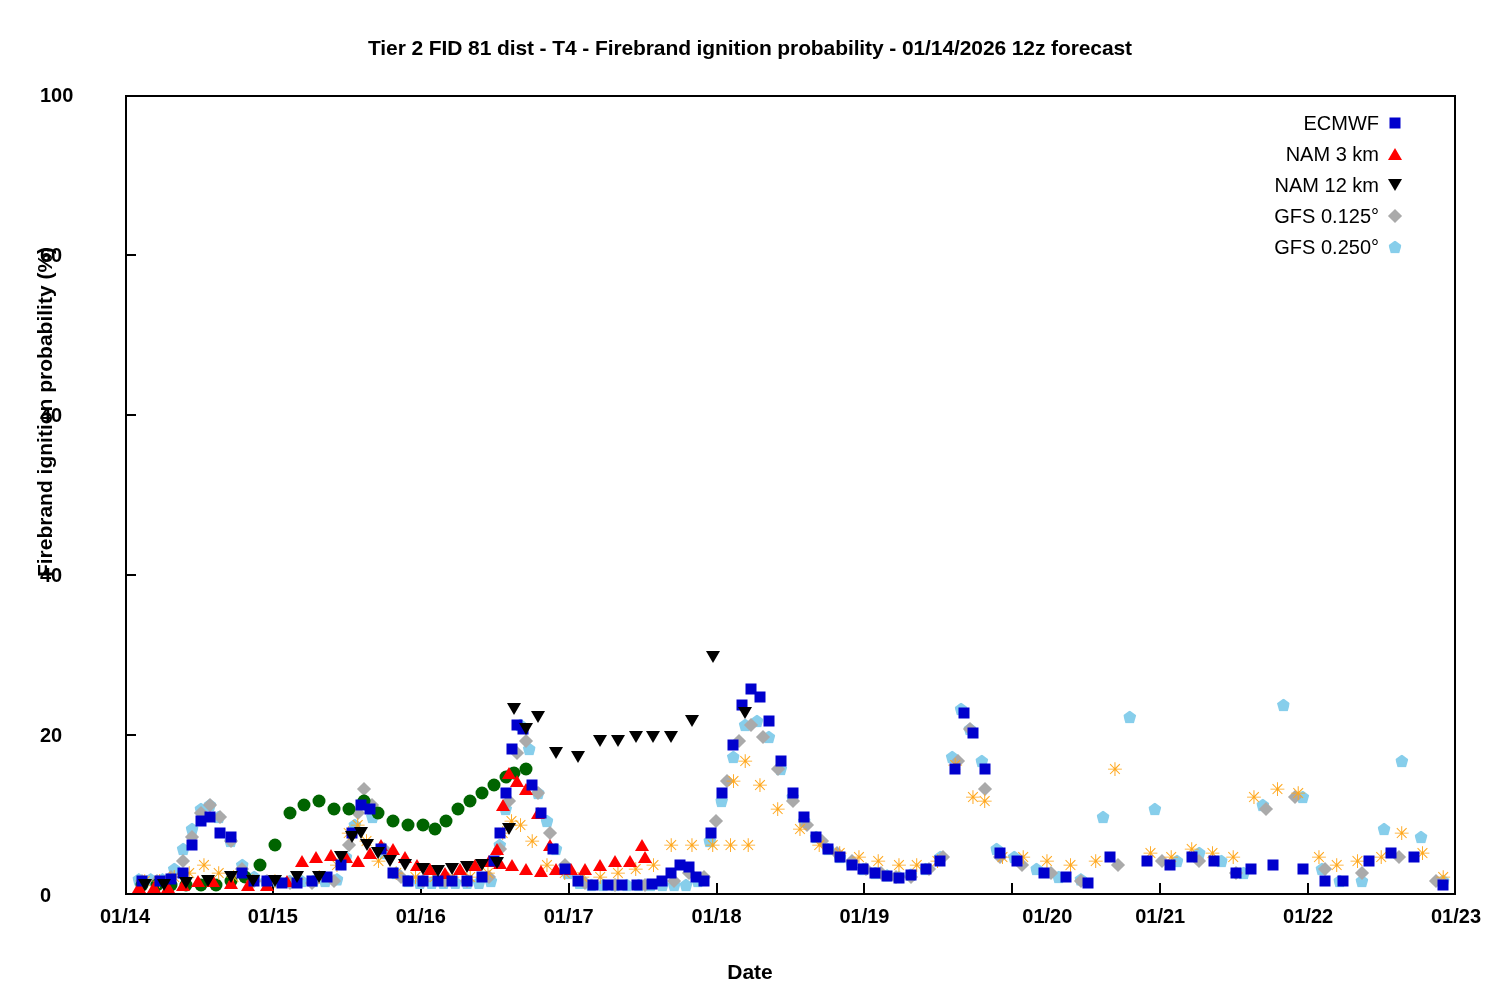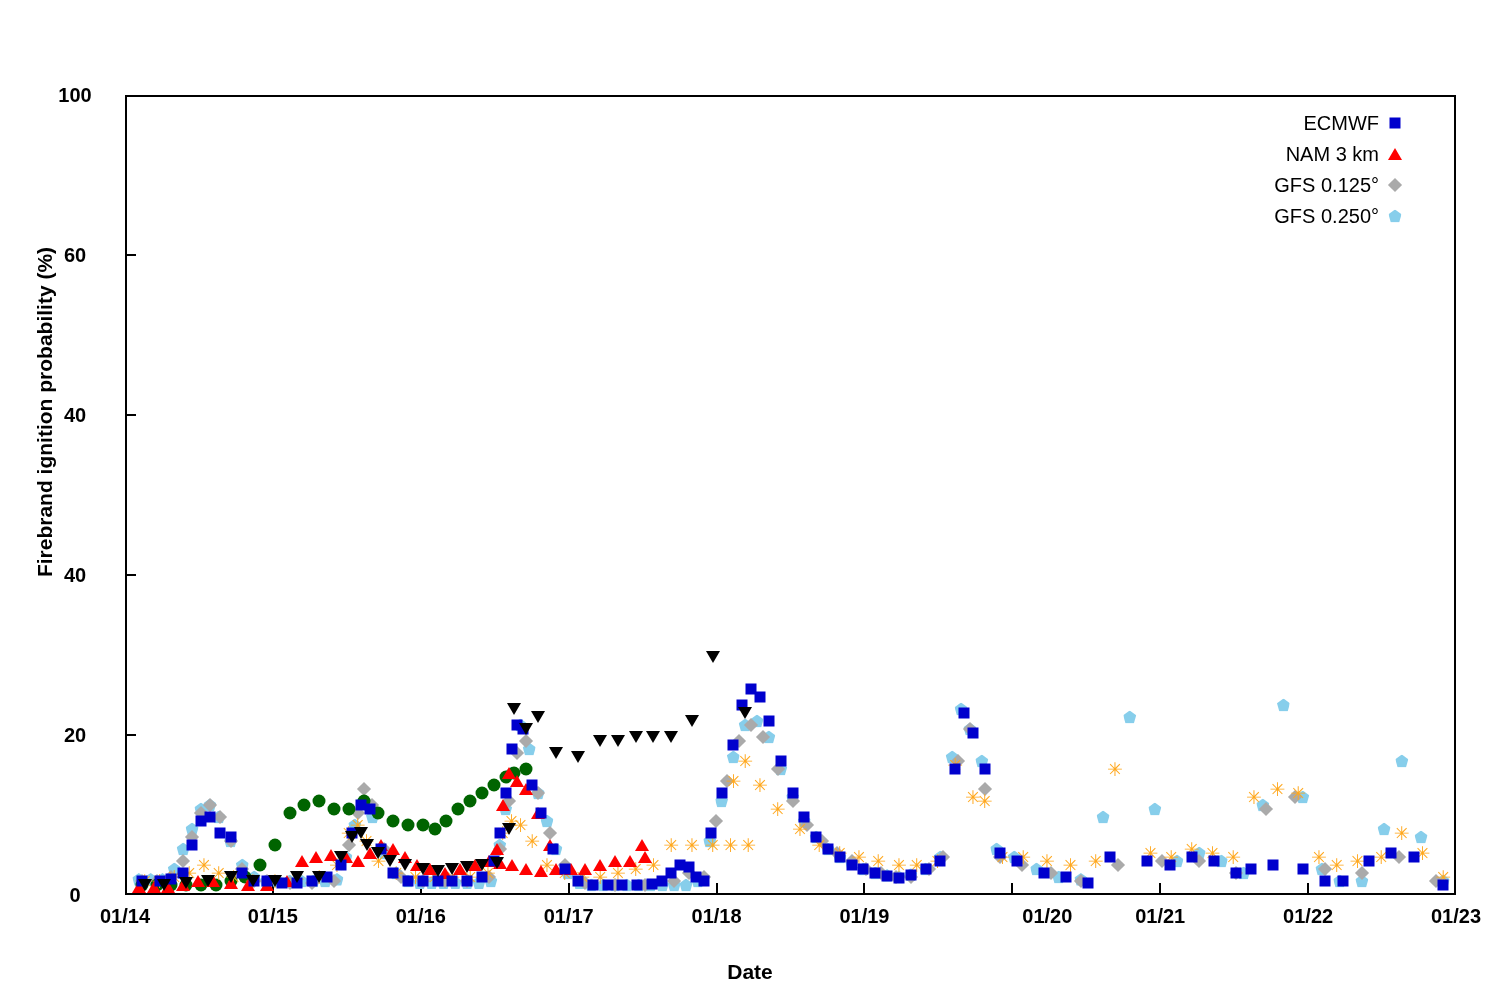--- a/index.html
+++ b/index.html
@@ -91,21 +91,21 @@
     line-height: 16px;
     text-align: center;
     font-family: "DejaVu Sans", sans-serif;
   }
   .m-nbm::before { content: "\2733"; }
 
   .ytick-label {
     position: absolute;
     right: 6px;
     width: 60px;
-    text-align: center;
+    text-align: left;
     font-size: 20px;
     font-weight: bold;
     color: #000;
     transform: translateY(-50%);
   }
   .ytick-mark {
     position: absolute;
     left: 125px;
     width: 11px;
     height: 2px;
@@ -179,20 +179,21 @@
   .legend-marker-box > .marker {
     left: 10px;
     top: 15px;
   }
 </style>
 </head>
 <body>
 
 <div id="figure">
 
+  <div id="chart-title">Tier 2 FID 81 dist - T4 - Firebrand ignition probability - 01/14/2026 12z forecast</div>
 
   <div id="ylabel">Firebrand ignition probability (%)</div>
   <div id="xlabel">Date</div>
 
   <div id="y-axis-ticks">
       <div class="ytick-label" style="top: 895px; left: 40px; width: 70px;">0</div>
       <div class="ytick-label" style="top: 735px; left: 40px; width: 70px;">20</div>
       <div class="ytick-mark" style="top: 734px;"></div>
       <div class="ytick-label" style="top: 575px; left: 40px; width: 70px;">40</div>
       <div class="ytick-mark" style="top: 574px;"></div>
@@ -698,20 +699,26 @@
           <span class="marker m-ecmwf"></span>
         </span>
       </div>
       <div class="legend-row">
         <span class="legend-label">NAM 3 km</span>
         <span class="legend-marker-box">
           <span class="marker m-nam3"></span>
         </span>
       </div>
       <div class="legend-row">
+        <span class="legend-label">NAM 12 km</span>
+        <span class="legend-marker-box">
+          <span class="marker m-nam12"></span>
+        </span>
+      </div>
+      <div class="legend-row">
         <span class="legend-label">GFS 0.125°</span>
         <span class="legend-marker-box">
           <span class="marker m-gfs125"></span>
         </span>
       </div>
       <div class="legend-row">
         <span class="legend-label">GFS 0.250°</span>
         <span class="legend-marker-box">
           <span class="marker m-gfs250"></span>
         </span>

